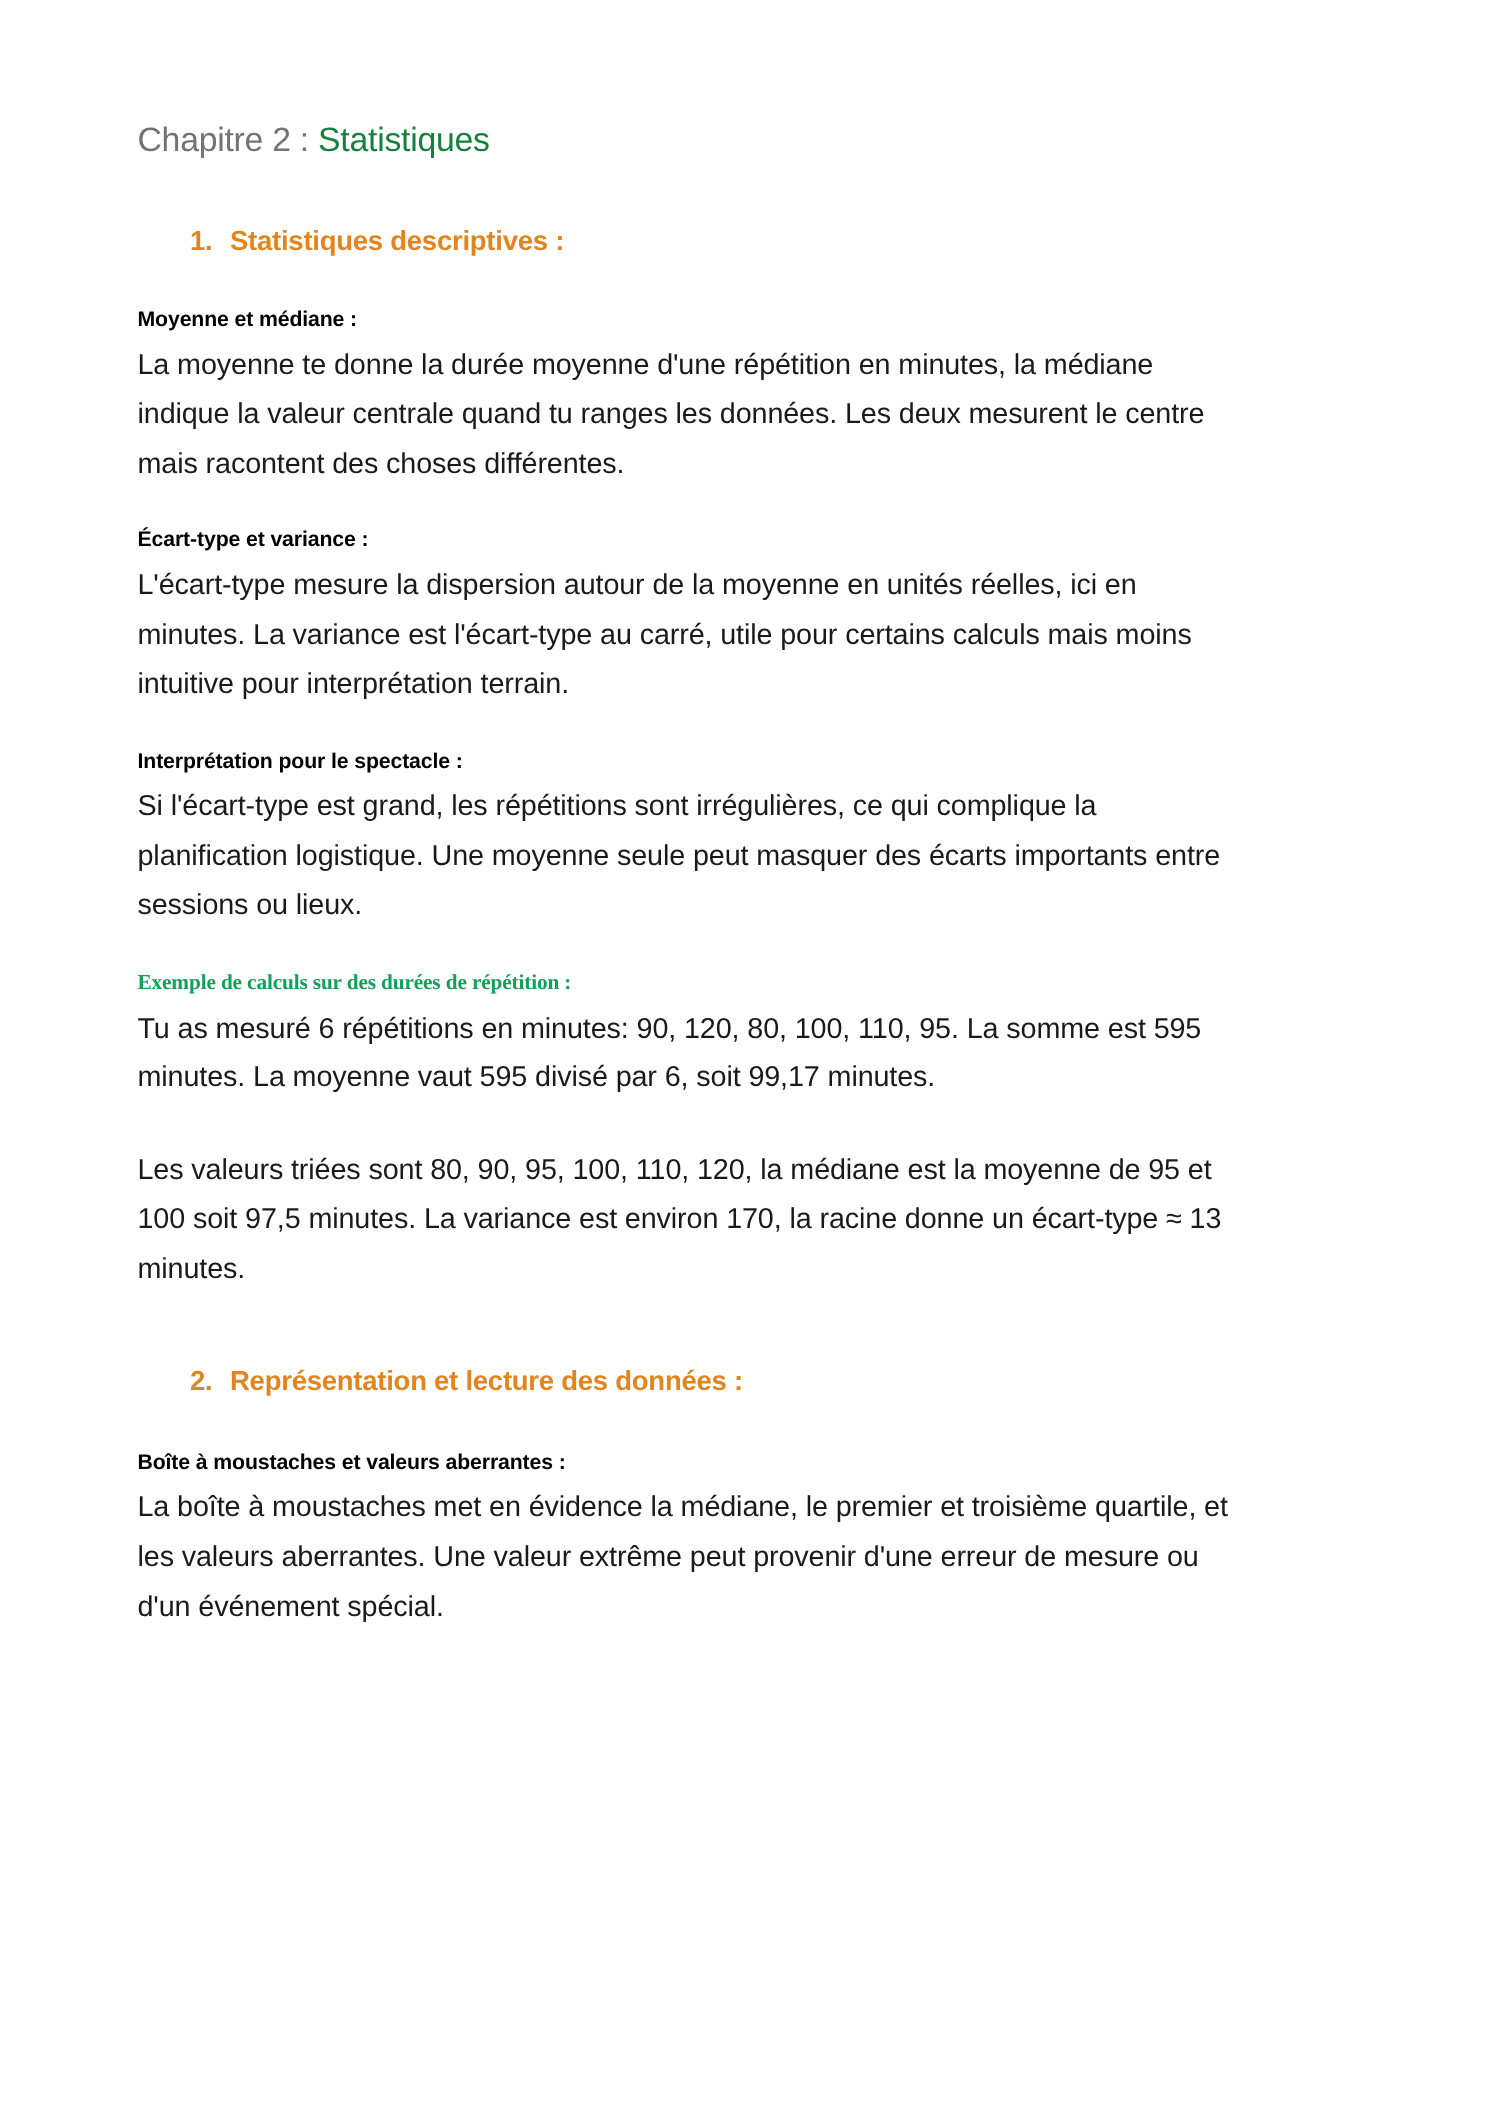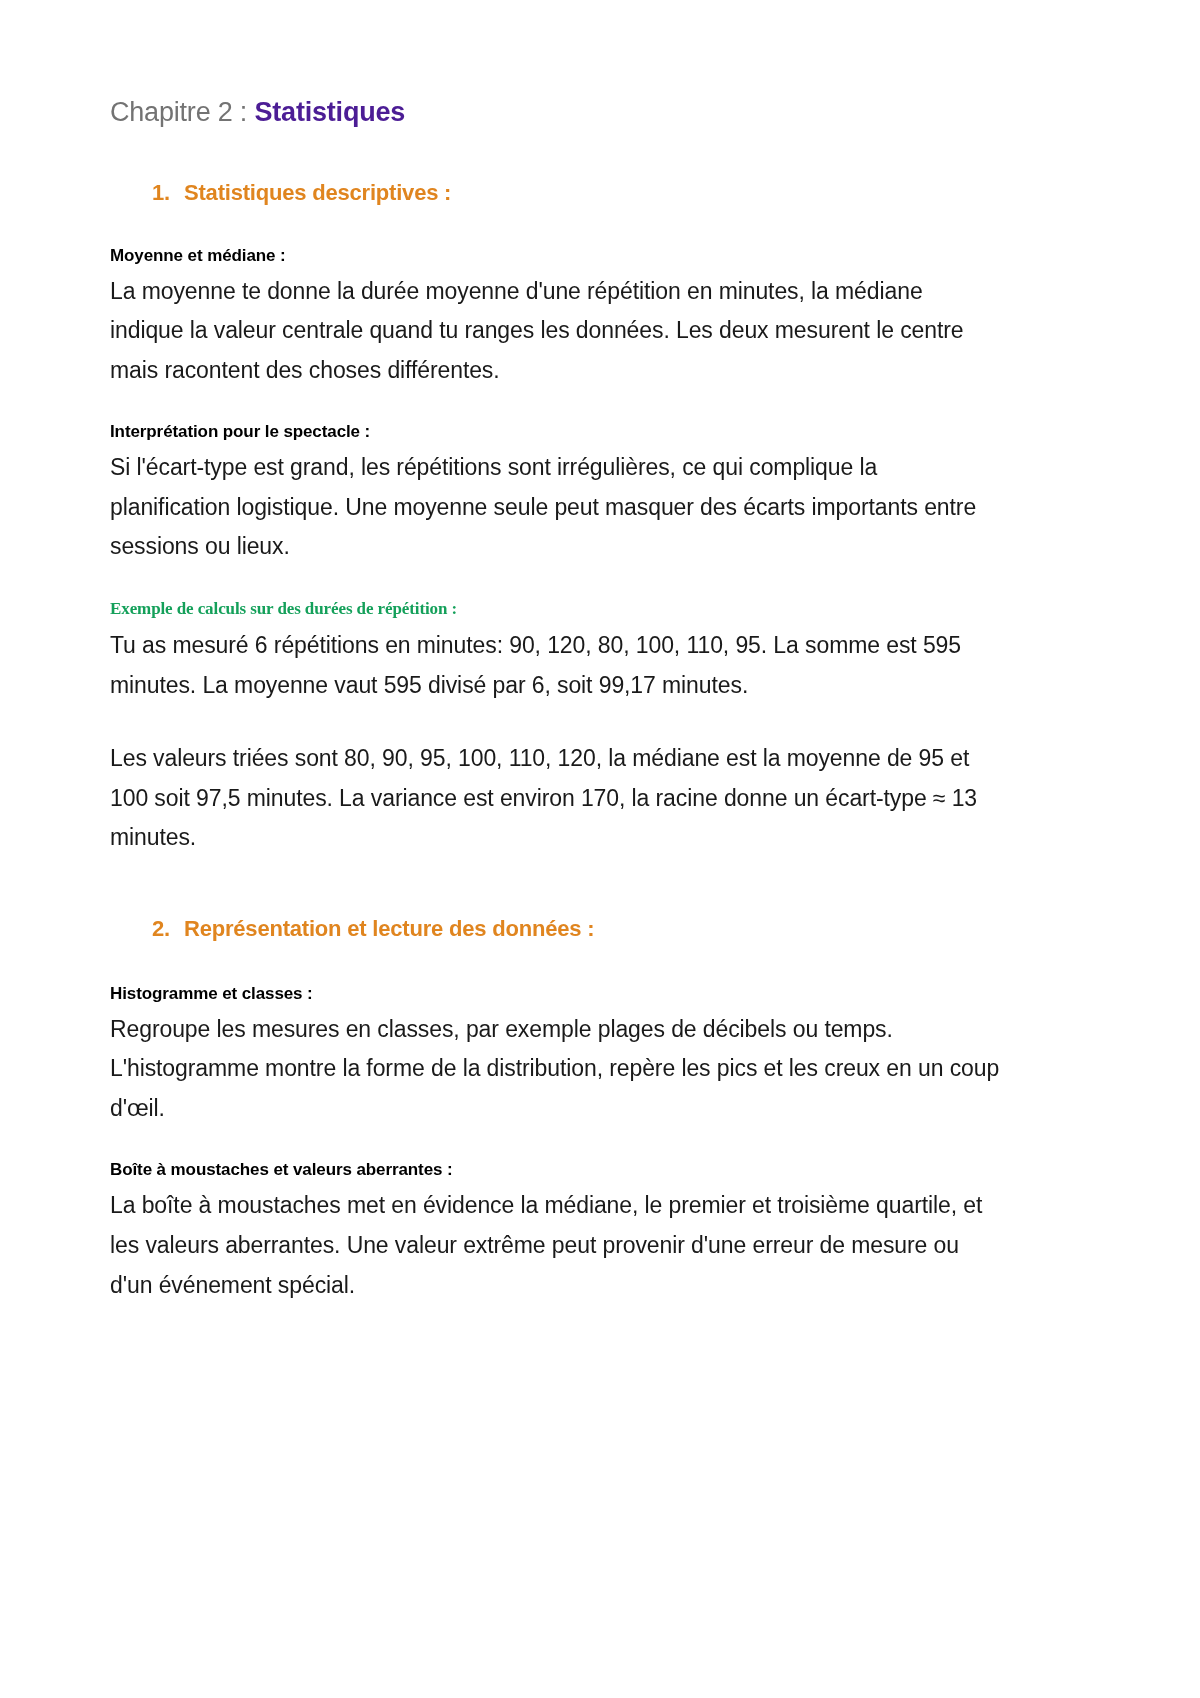--- a/index.html
+++ b/index.html
@@ -33,22 +33,22 @@
     line-height: 1.25;
     margin: 0 0 50px 0;
     letter-spacing: -0.2px;
     white-space: nowrap;
   }
   .chapter-title .chap-strong {
     font-weight: 400;
     color: #737373;
   }
   .chapter-title .chap-rest {
-    font-weight: 700;
-    color: #4c1d95;
+    font-weight: 400;
+    color: #15803d;
   }
 
   
   .section-heading {
     display: flex;
     align-items: baseline;
     font-size: 22px;
     font-weight: 700;
     color: #e0851f;
     letter-spacing: -0.2px;
@@ -108,20 +108,24 @@
     <div class="section-heading">
       <span class="sec-num">1.</span>
       <span class="sec-label">Statistiques descriptives :</span>
     </div>
 
     <div class="block">
       <p class="block-title">Moyenne et médiane :</p>
       <p class="block-body">La moyenne te donne la durée moyenne d'une répétition en minutes, la médiane indique la valeur centrale quand tu ranges les données. Les deux mesurent le centre mais racontent des choses différentes.</p>
     </div>
 
+    <div class="block">
+      <p class="block-title">Écart-type et variance :</p>
+      <p class="block-body">L'écart-type mesure la dispersion autour de la moyenne en unités réelles, ici en minutes. La variance est l'écart-type au carré, utile pour certains calculs mais moins intuitive pour interprétation terrain.</p>
+    </div>
 
     <div class="block">
       <p class="block-title">Interprétation pour le spectacle :</p>
       <p class="block-body">Si l'écart-type est grand, les répétitions sont irrégulières, ce qui complique la planification logistique. Une moyenne seule peut masquer des écarts importants entre sessions ou lieux.</p>
     </div>
 
     <div class="block example">
       <p class="block-title green">Exemple de calculs sur des durées de répétition :</p>
       <p class="block-body">Tu as mesuré 6 répétitions en minutes: 90, 120, 80, 100, 110, 95. La somme est 595 minutes. La moyenne vaut 595 divisé par 6, soit 99,17 minutes.</p>
     </div>
@@ -129,24 +133,20 @@
     <div class="block example">
       <p class="block-body">Les valeurs triées sont 80, 90, 95, 100, 110, 120, la médiane est la moyenne de 95 et 100 soit 97,5 minutes. La variance est environ 170, la racine donne un écart-type ≈ 13 minutes.</p>
     </div>
 
     <div class="section-heading second">
       <span class="sec-num">2.</span>
       <span class="sec-label">Représentation et lecture des données :</span>
     </div>
 
 
-    <div class="block">
-      <p class="block-title">Histogramme et classes :</p>
-      <p class="block-body">Regroupe les mesures en classes, par exemple plages de décibels ou temps. L'histogramme montre la forme de la distribution, repère les pics et les creux en un coup d'œil.</p>
-    </div>
 
     <div class="block">
       <p class="block-title">Boîte à moustaches et valeurs aberrantes :</p>
       <p class="block-body">La boîte à moustaches met en évidence la médiane, le premier et troisième quartile, et les valeurs aberrantes. Une valeur extrême peut provenir d'une erreur de mesure ou d'un événement spécial.</p>
     </div>
 
 
   </div>
 </div>
 

